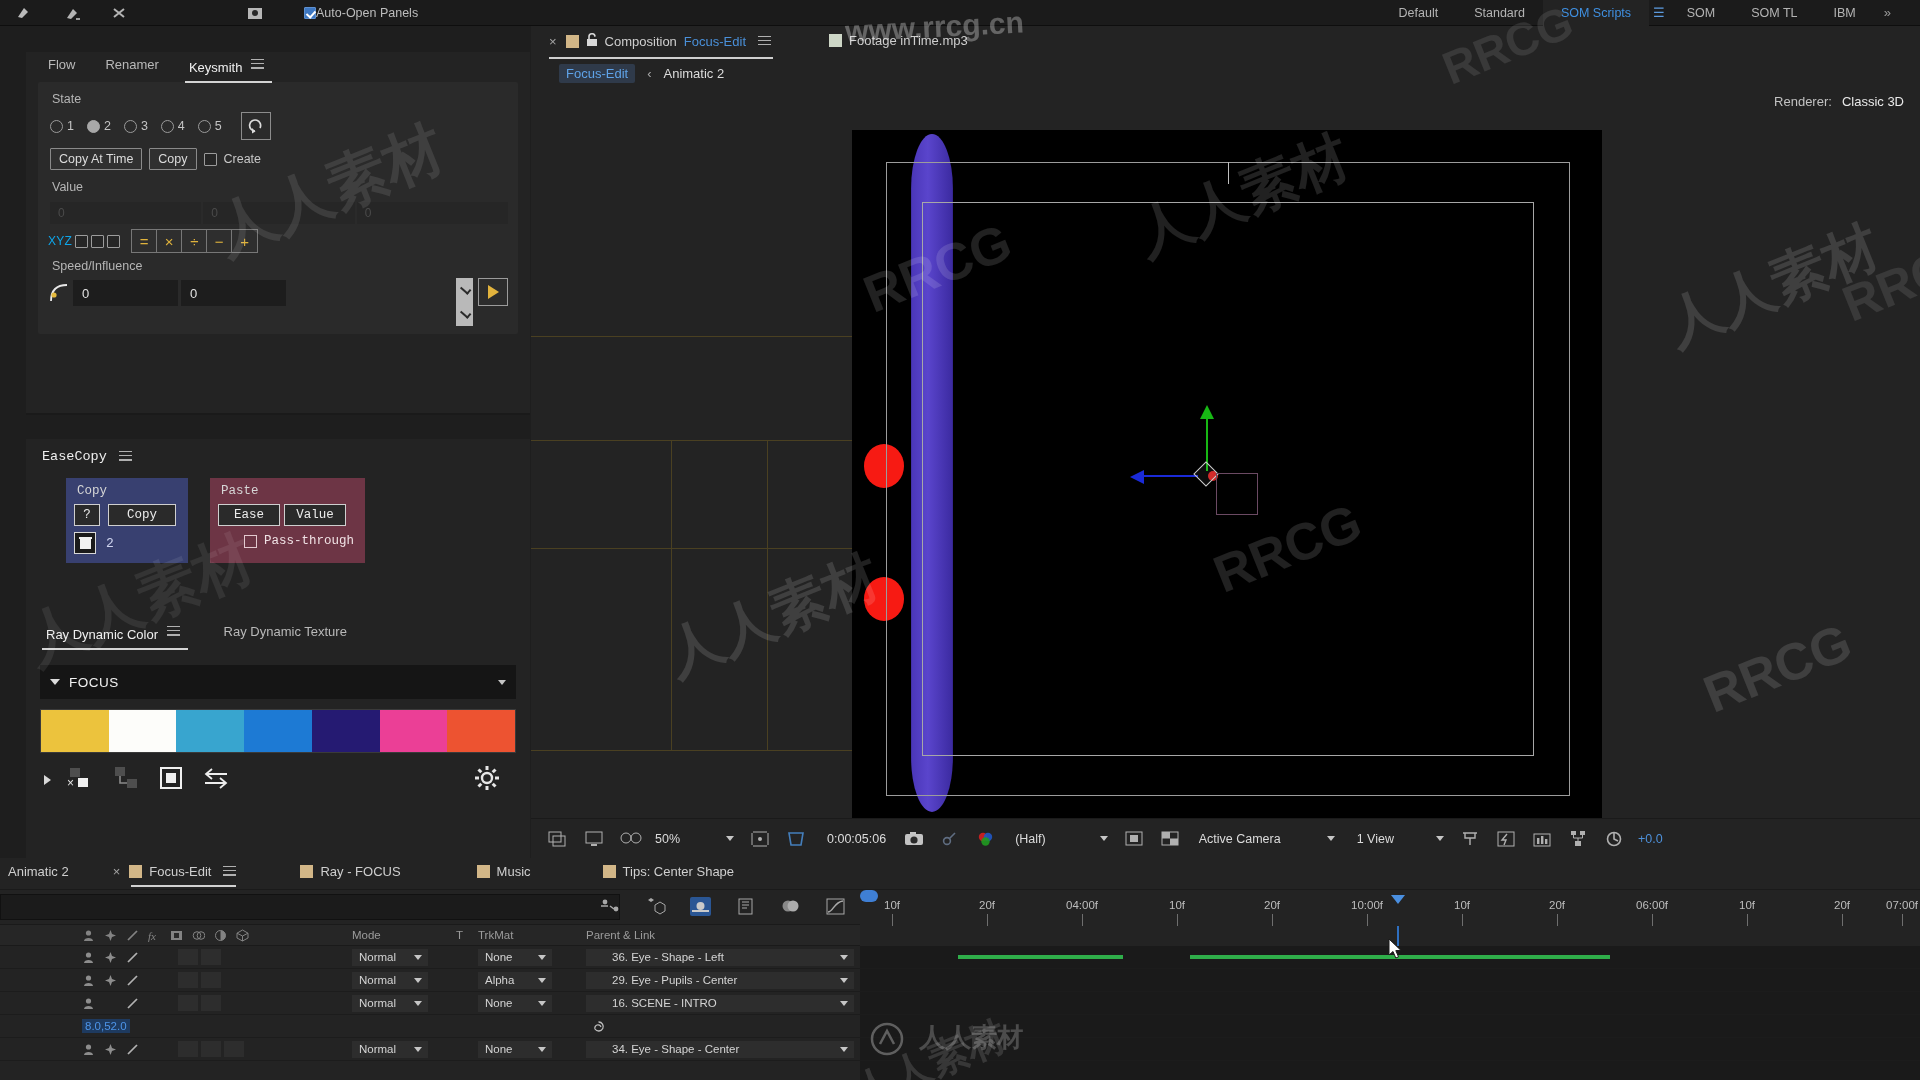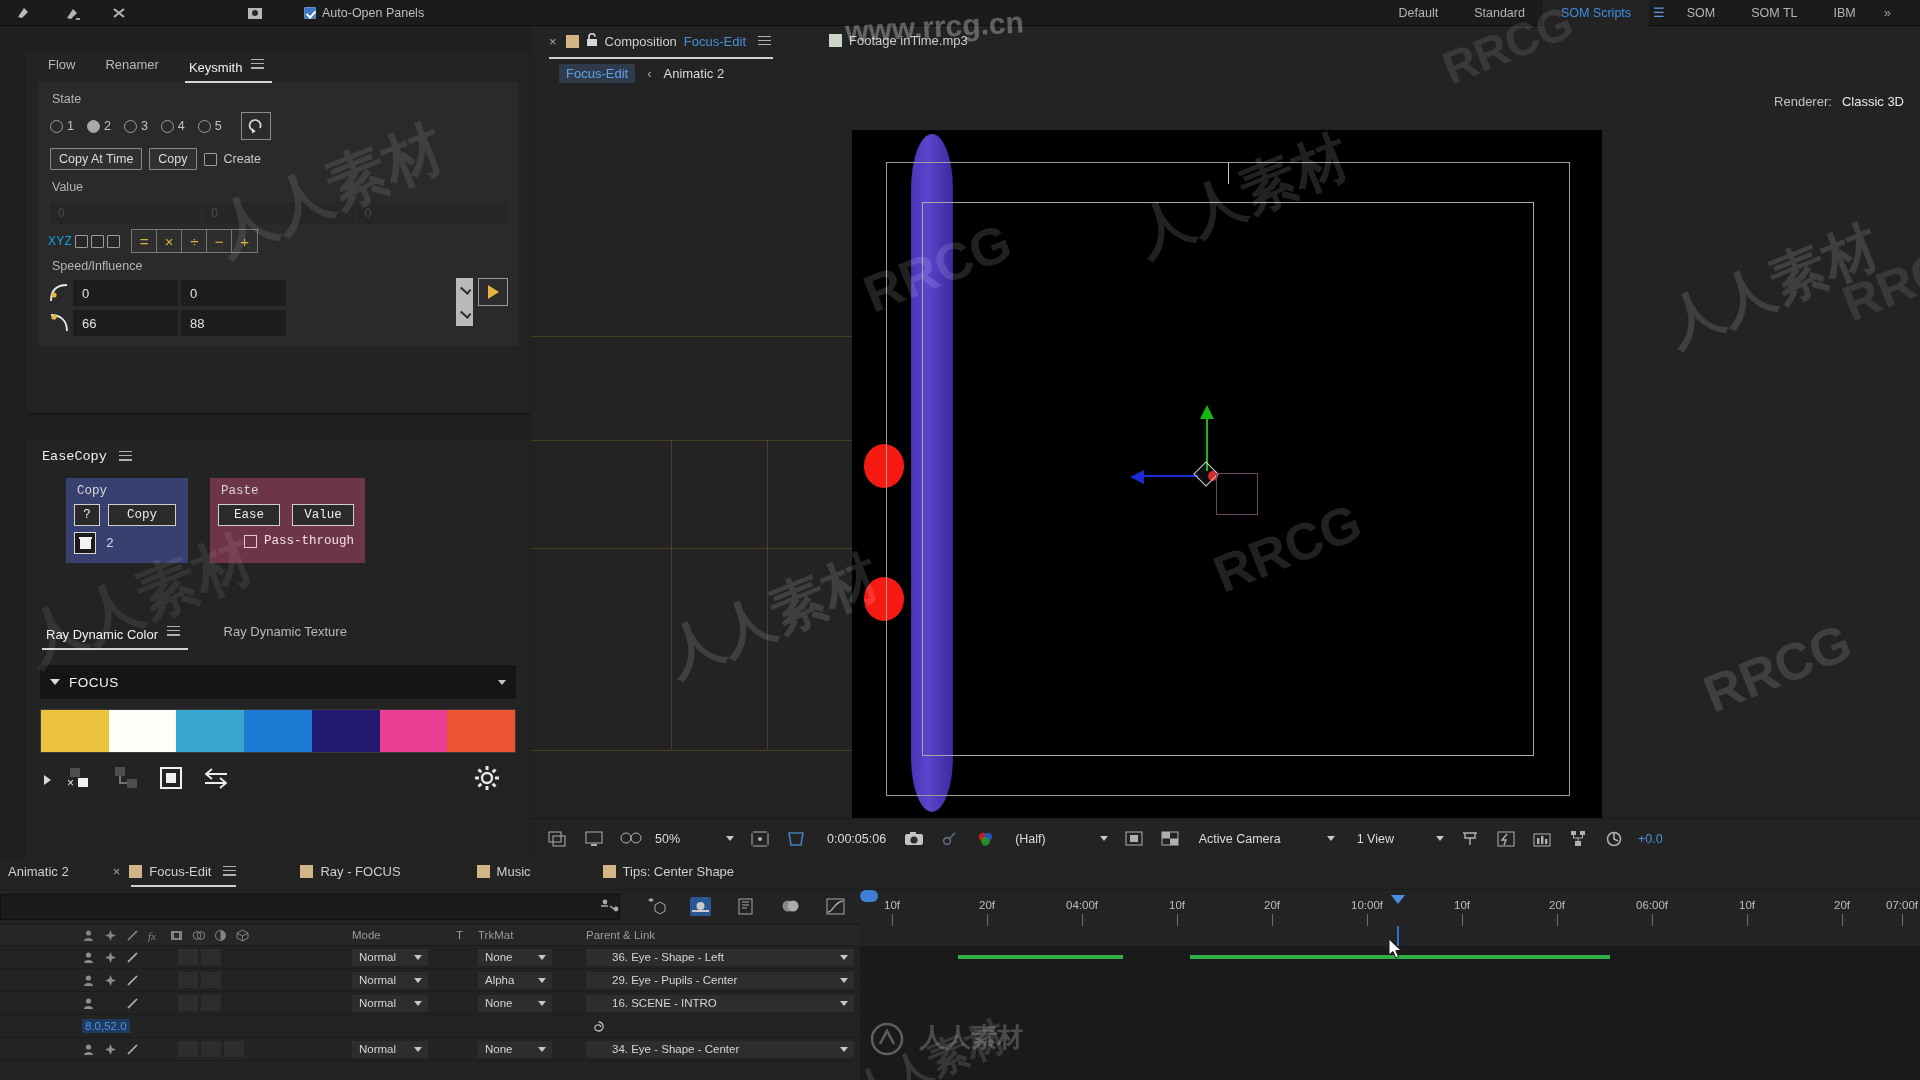--- a/index.html
+++ b/index.html
@@ -14,21 +14,21 @@
 
   
   .topbar {
     position:absolute; left:0; top:0; width:1920px; height:26px;
     background:#1b1b1b; border-bottom:1px solid #0e0e0e;
     display:flex; align-items:center;
   }
   .tool-icons { display:flex; align-items:center; gap:26px; padding-left:14px; }
   .tool-ic { width:22px; height:16px; position:relative; opacity:.85; }
   .chk-box {
-    display:flex; align-items:center; gap:6px; margin-left:36px;
+    display:flex; align-items:center; margin-left:36px;
     color:#bdbdbd; font-size:12.5px; white-space:nowrap;
   }
   .mini-chk {
     width:12px; height:12px; background:#3d77c2; border:1px solid #5e90d0;
     position:relative; border-radius:1px;
   }
   .mini-chk::after{
     content:""; position:absolute; left:3px; top:1px; width:4px; height:7px;
     border:solid #fff; border-width:0 2px 2px 0; transform:rotate(42deg);
   }
@@ -438,30 +438,20 @@
           <div class="si-row">
             <span class="si-ic">
               <svg width="22" height="24" viewBox="0 0 22 24">
                     <path d="M3 20 C3 8 10 4 19 4" stroke="#e8e8e8" stroke-width="1.8" fill="none"></path>
                     <circle cx="6" cy="14" r="2.6" fill="#e4b93d"></circle>
                   </svg>
             </span>
             <span class="si-field">0</span>
             <span class="si-field">0</span>
           </div>
-          <div class="si-row">
-            <span class="si-ic">
-              <svg width="22" height="24" viewBox="0 0 22 24">
-                    <path d="M3 4 C12 4 19 9 19 20" stroke="#e8e8e8" stroke-width="1.8" fill="none"></path>
-                    <circle cx="6" cy="6" r="2.6" fill="#e4b93d"></circle>
-                  </svg>
-            </span>
-            <span class="si-field">66</span>
-            <span class="si-field">88</span>
-          </div>
         </div>
         <span class="si-chk">
               <i></i>
               <i></i>
             </span>
         <span class="play-btn">
               <span class="tri"></span>
             </span>
       </div>
     </div>
@@ -488,21 +478,21 @@
             <svg width="13" height="14" viewBox="0 0 13 14">
                   <rect x="1" y="3" width="11" height="10" fill="#f2f2f2"></rect>
                   <rect x="0" y="1" width="13" height="2" fill="#f2f2f2"></rect>
                 </svg>
           </span>
           <span class="ec-count">2</span>
         </div>
       </div>
       <div class="ec-paste">
         <div class="ec-sub">Paste</div>
-        <div style="display:flex;gap:12px;align-items:flex-end">
+        <div style="display:flex;gap:4px;align-items:flex-end">
           <span class="ec-btn" style="width:62px">Ease</span>
           <span class="ec-btn" style="width:62px">Value</span>
         </div>
         <div class="pt-row">
           <span class="pt-chk"></span>
           <span class="pt-lbl">Pass-through</span>
         </div>
       </div>
     </div>
   </div>

